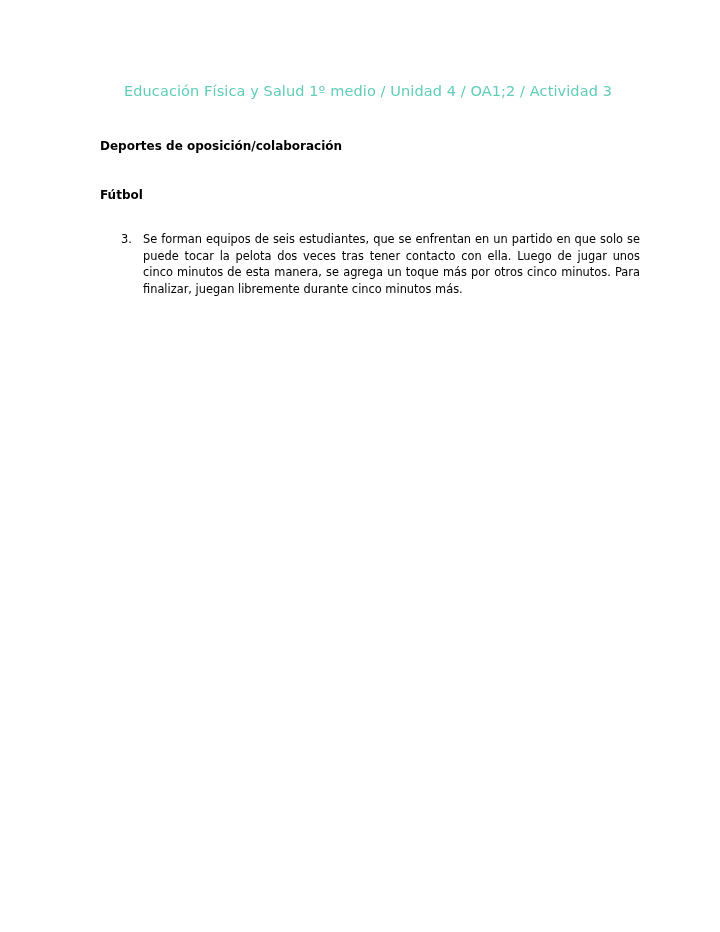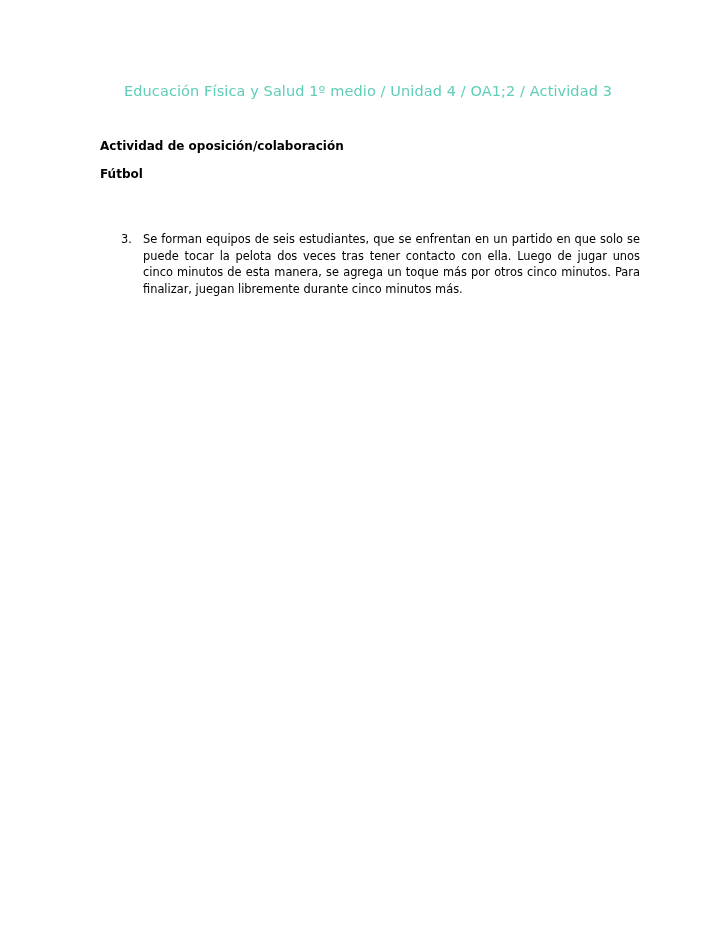--- a/index.html
+++ b/index.html
@@ -27,21 +27,21 @@
       white-space: nowrap;
     }
     .section-heading {
       position: absolute;
       left: 100px;
       font-size: 12px;
       font-weight: bold;
       white-space: nowrap;
     }
     .heading-1 { top: 139px; }
-    .heading-2 { top: 167px; }
+    .heading-2 { top: 188px; }
     .activity-list {
       position: absolute;
       top: 231px;
       left: 100px;
       width: 540px;
       margin: 0;
       padding: 0;
       list-style: none;
     }
     .activity-item {
@@ -55,21 +55,21 @@
       position: absolute;
       left: 21px;
       top: 0;
     }
   </style>
 </head>
 <body>
 
 <div class="page-title">Educación Física y Salud 1º medio / Unidad 4 / OA1;2 / Actividad 3</div>
 
-<div class="section-heading heading-1">Actividad de oposición/colaboración</div>
+<div class="section-heading heading-1">Deportes de oposición/colaboración</div>
 
 <div class="section-heading heading-2">Fútbol</div>
 
 <ol class="activity-list">
   <li class="activity-item">
     <span class="activity-number">3.</span>
     <span>Se forman equipos de seis estudiantes, que se enfrentan en un partido en que solo se puede tocar la pelota dos veces tras tener contacto con ella. Luego de jugar unos cinco minutos de esta manera, se agrega un toque más por otros cinco minutos. Para finalizar, juegan libremente durante cinco minutos más.</span>
   </li>
 </ol>
 

